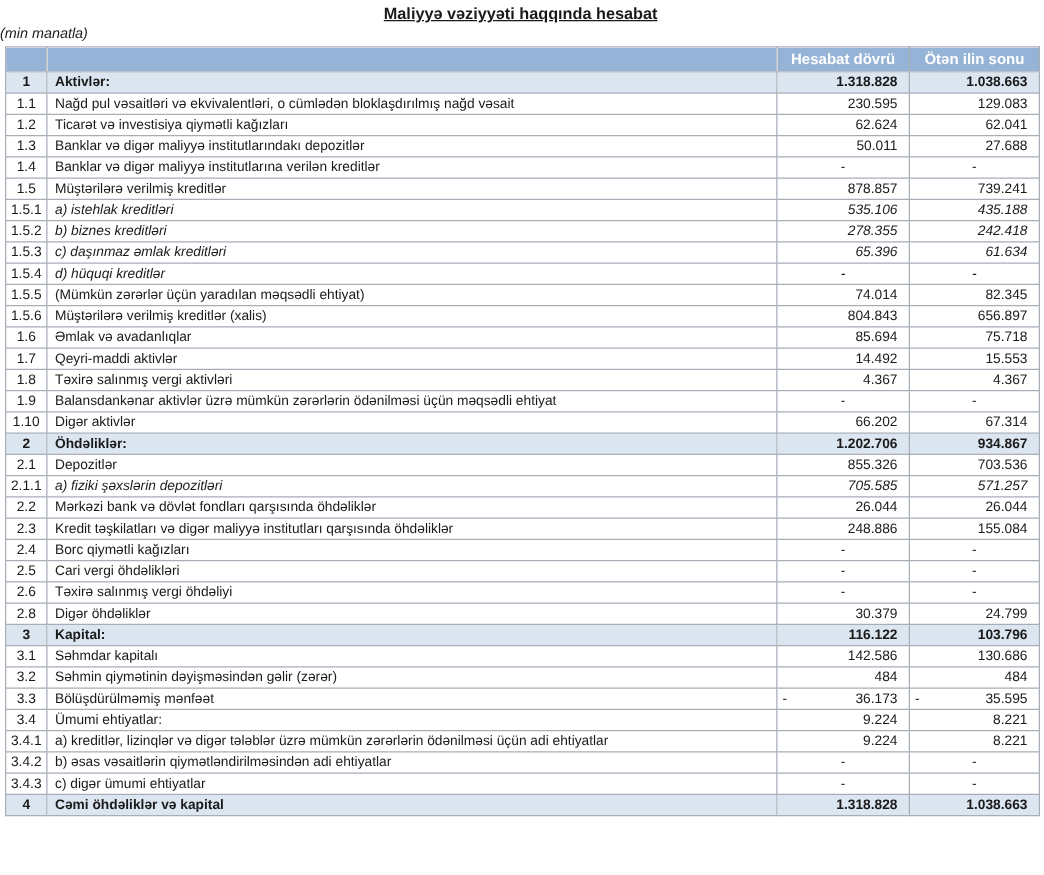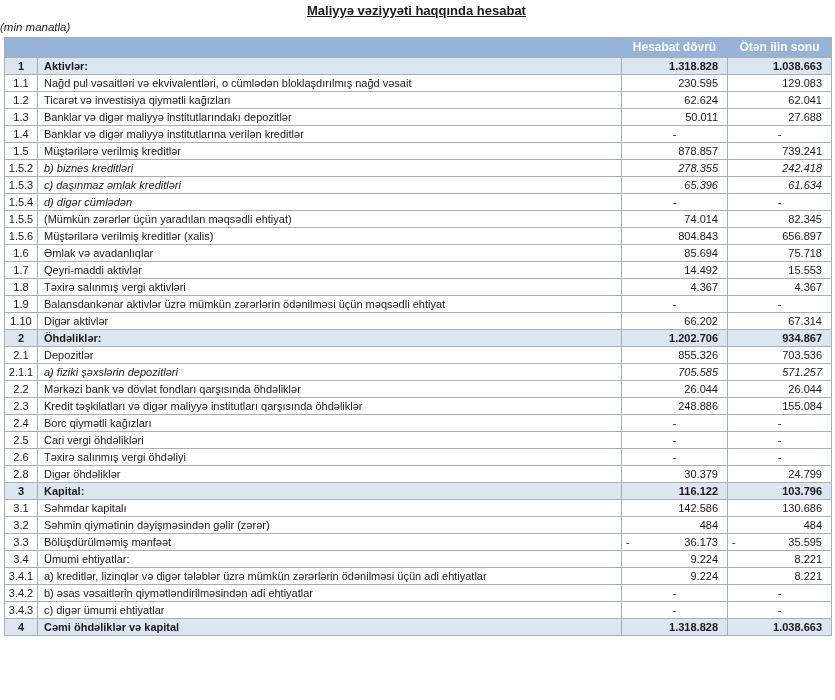--- a/index.html
+++ b/index.html
@@ -103,34 +103,40 @@
         <td class="val dash">-</td>
         <td class="val dash">-</td>
       </tr>
       <tr>
         <td class="num">1.5</td>
         <td class="label">Müştərilərə verilmiş kreditlər</td>
         <td class="val">878.857</td>
         <td class="val">739.241</td>
       </tr>
       <tr class="italic">
+        <td class="num">1.5.1</td>
+        <td class="label">a) istehlak kreditləri</td>
+        <td class="val">535.106</td>
+        <td class="val">435.188</td>
+      </tr>
+      <tr class="italic">
         <td class="num">1.5.2</td>
         <td class="label">b) biznes kreditləri</td>
         <td class="val">278.355</td>
         <td class="val">242.418</td>
       </tr>
       <tr class="italic">
         <td class="num">1.5.3</td>
         <td class="label">c) daşınmaz əmlak kreditləri</td>
         <td class="val">65.396</td>
         <td class="val">61.634</td>
       </tr>
       <tr class="italic">
         <td class="num">1.5.4</td>
-        <td class="label">d) digər cümlədən</td>
+        <td class="label">d) hüquqi kreditlər</td>
         <td class="val dash">-</td>
         <td class="val dash">-</td>
       </tr>
       <tr>
         <td class="num">1.5.5</td>
         <td class="label">(Mümkün zərərlər üçün yaradılan məqsədli ehtiyat)</td>
         <td class="val">74.014</td>
         <td class="val">82.345</td>
       </tr>
       <tr>

